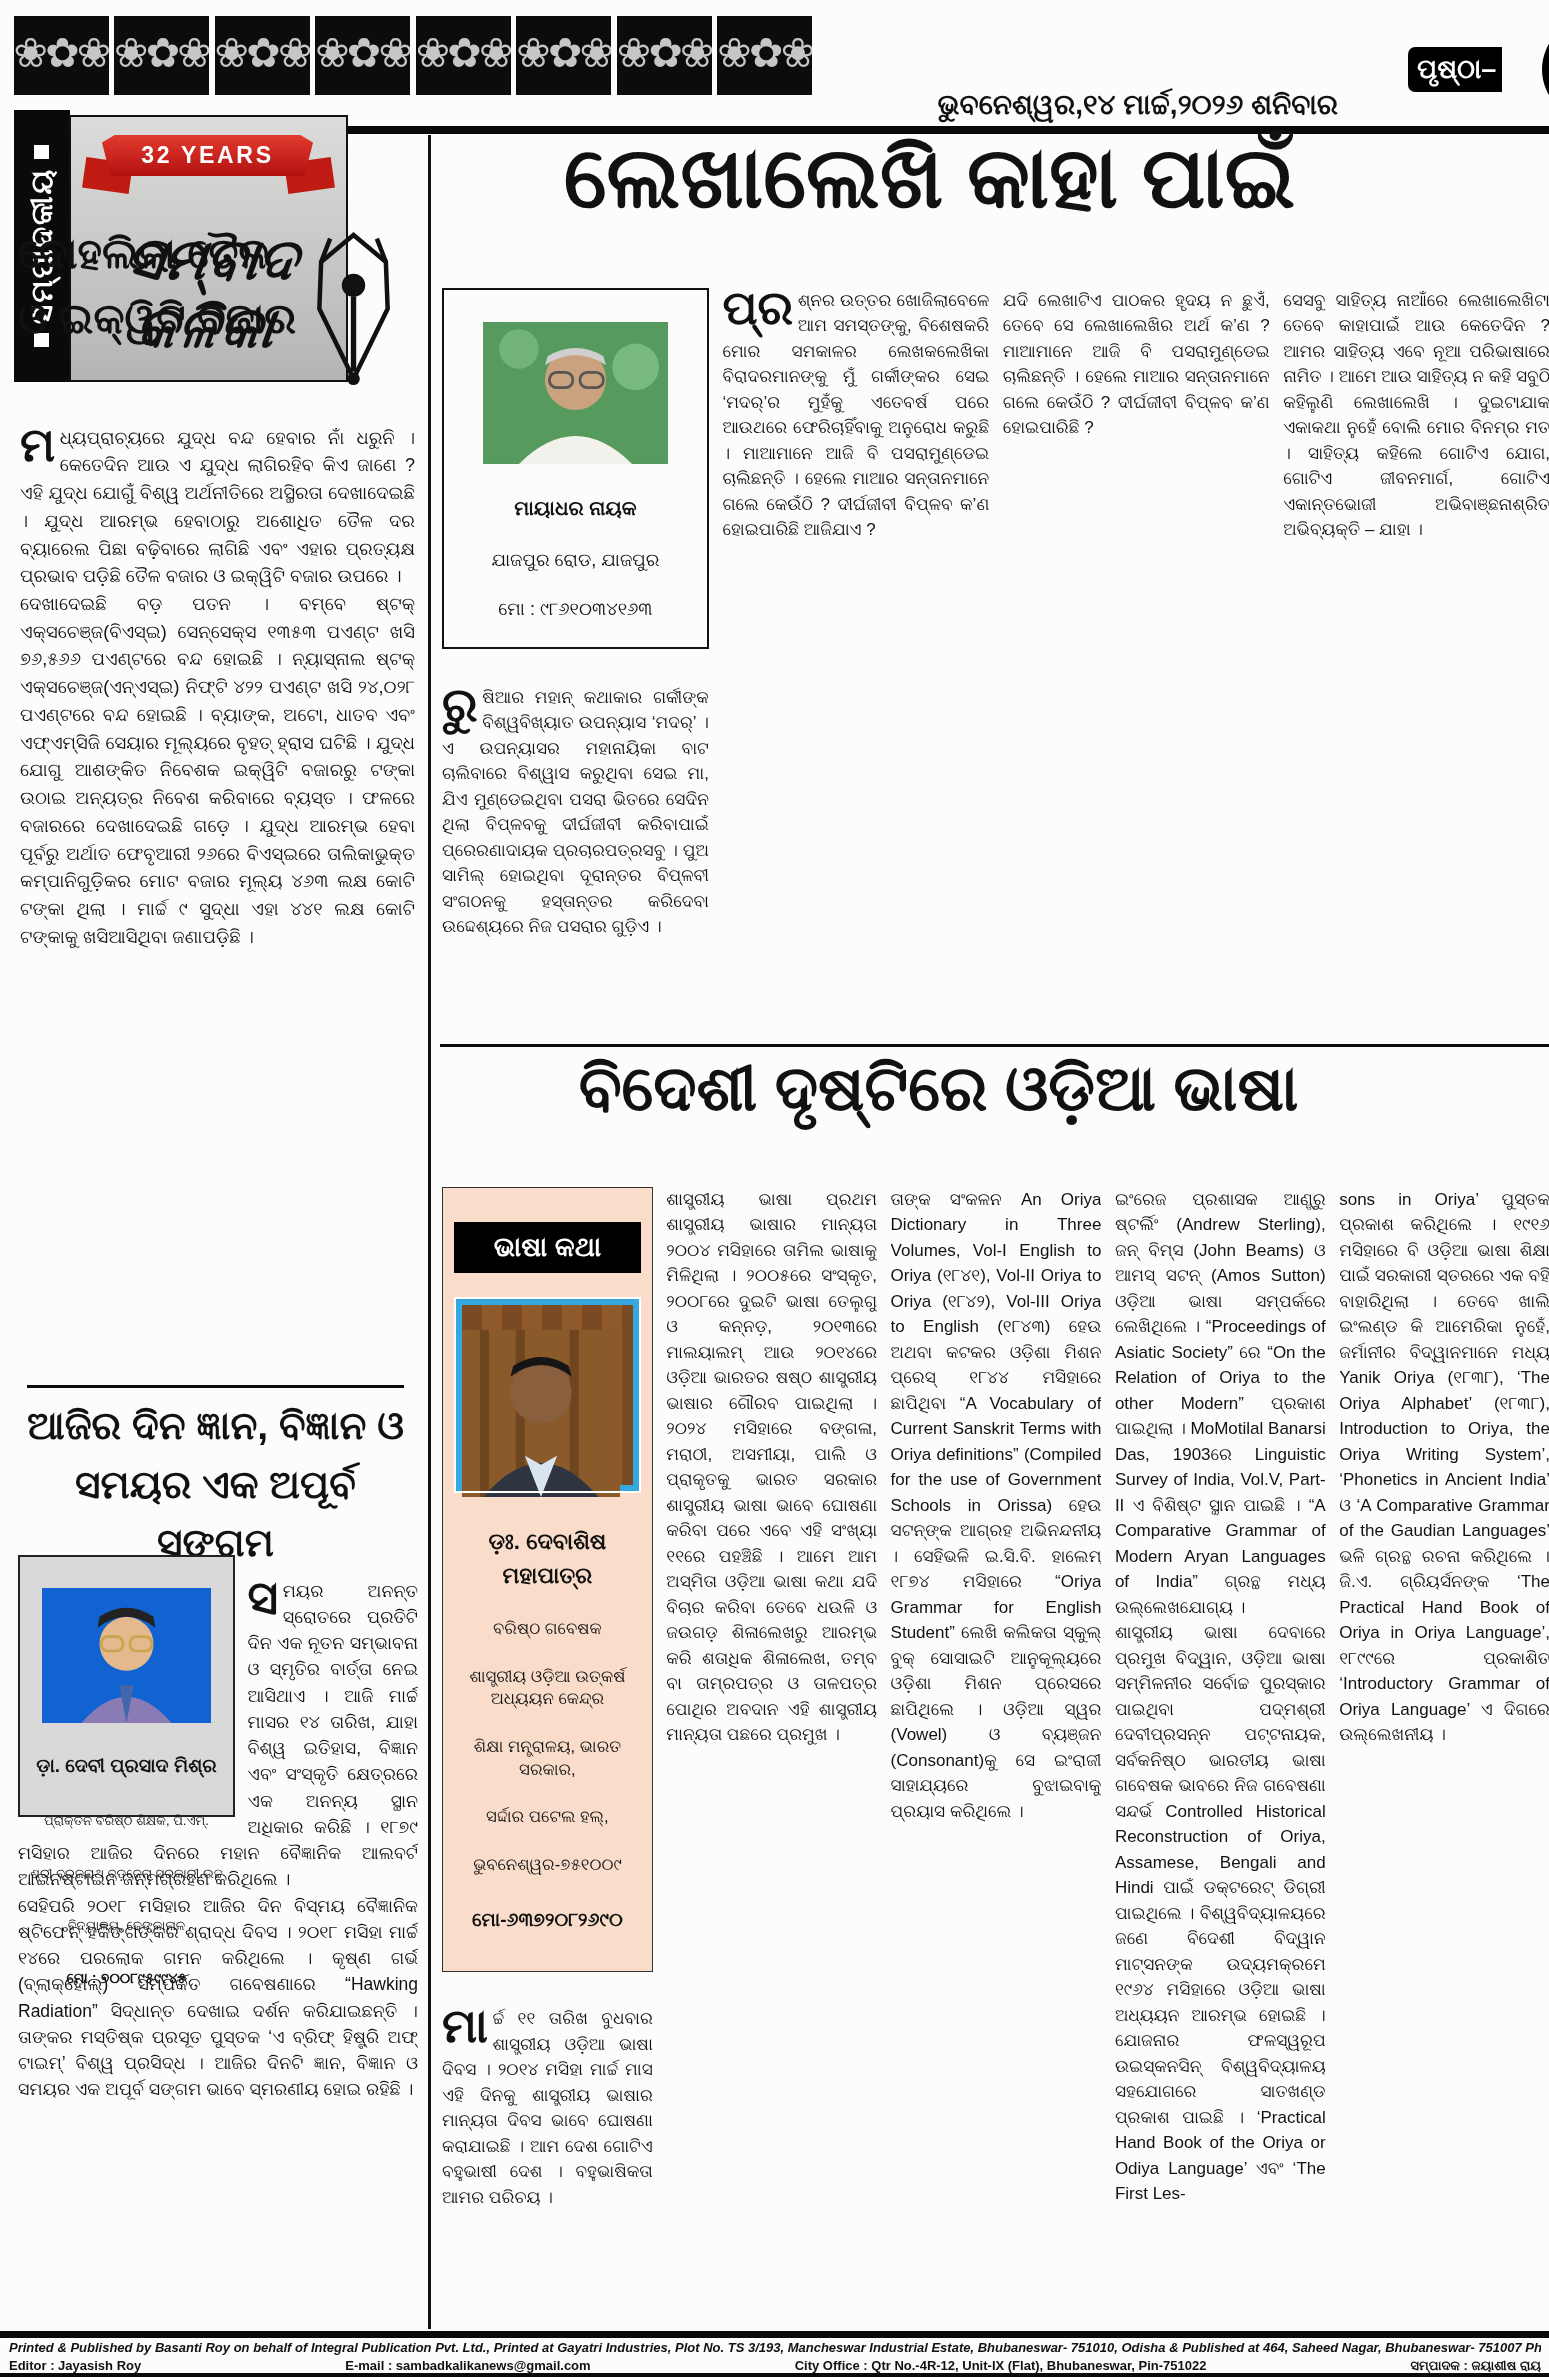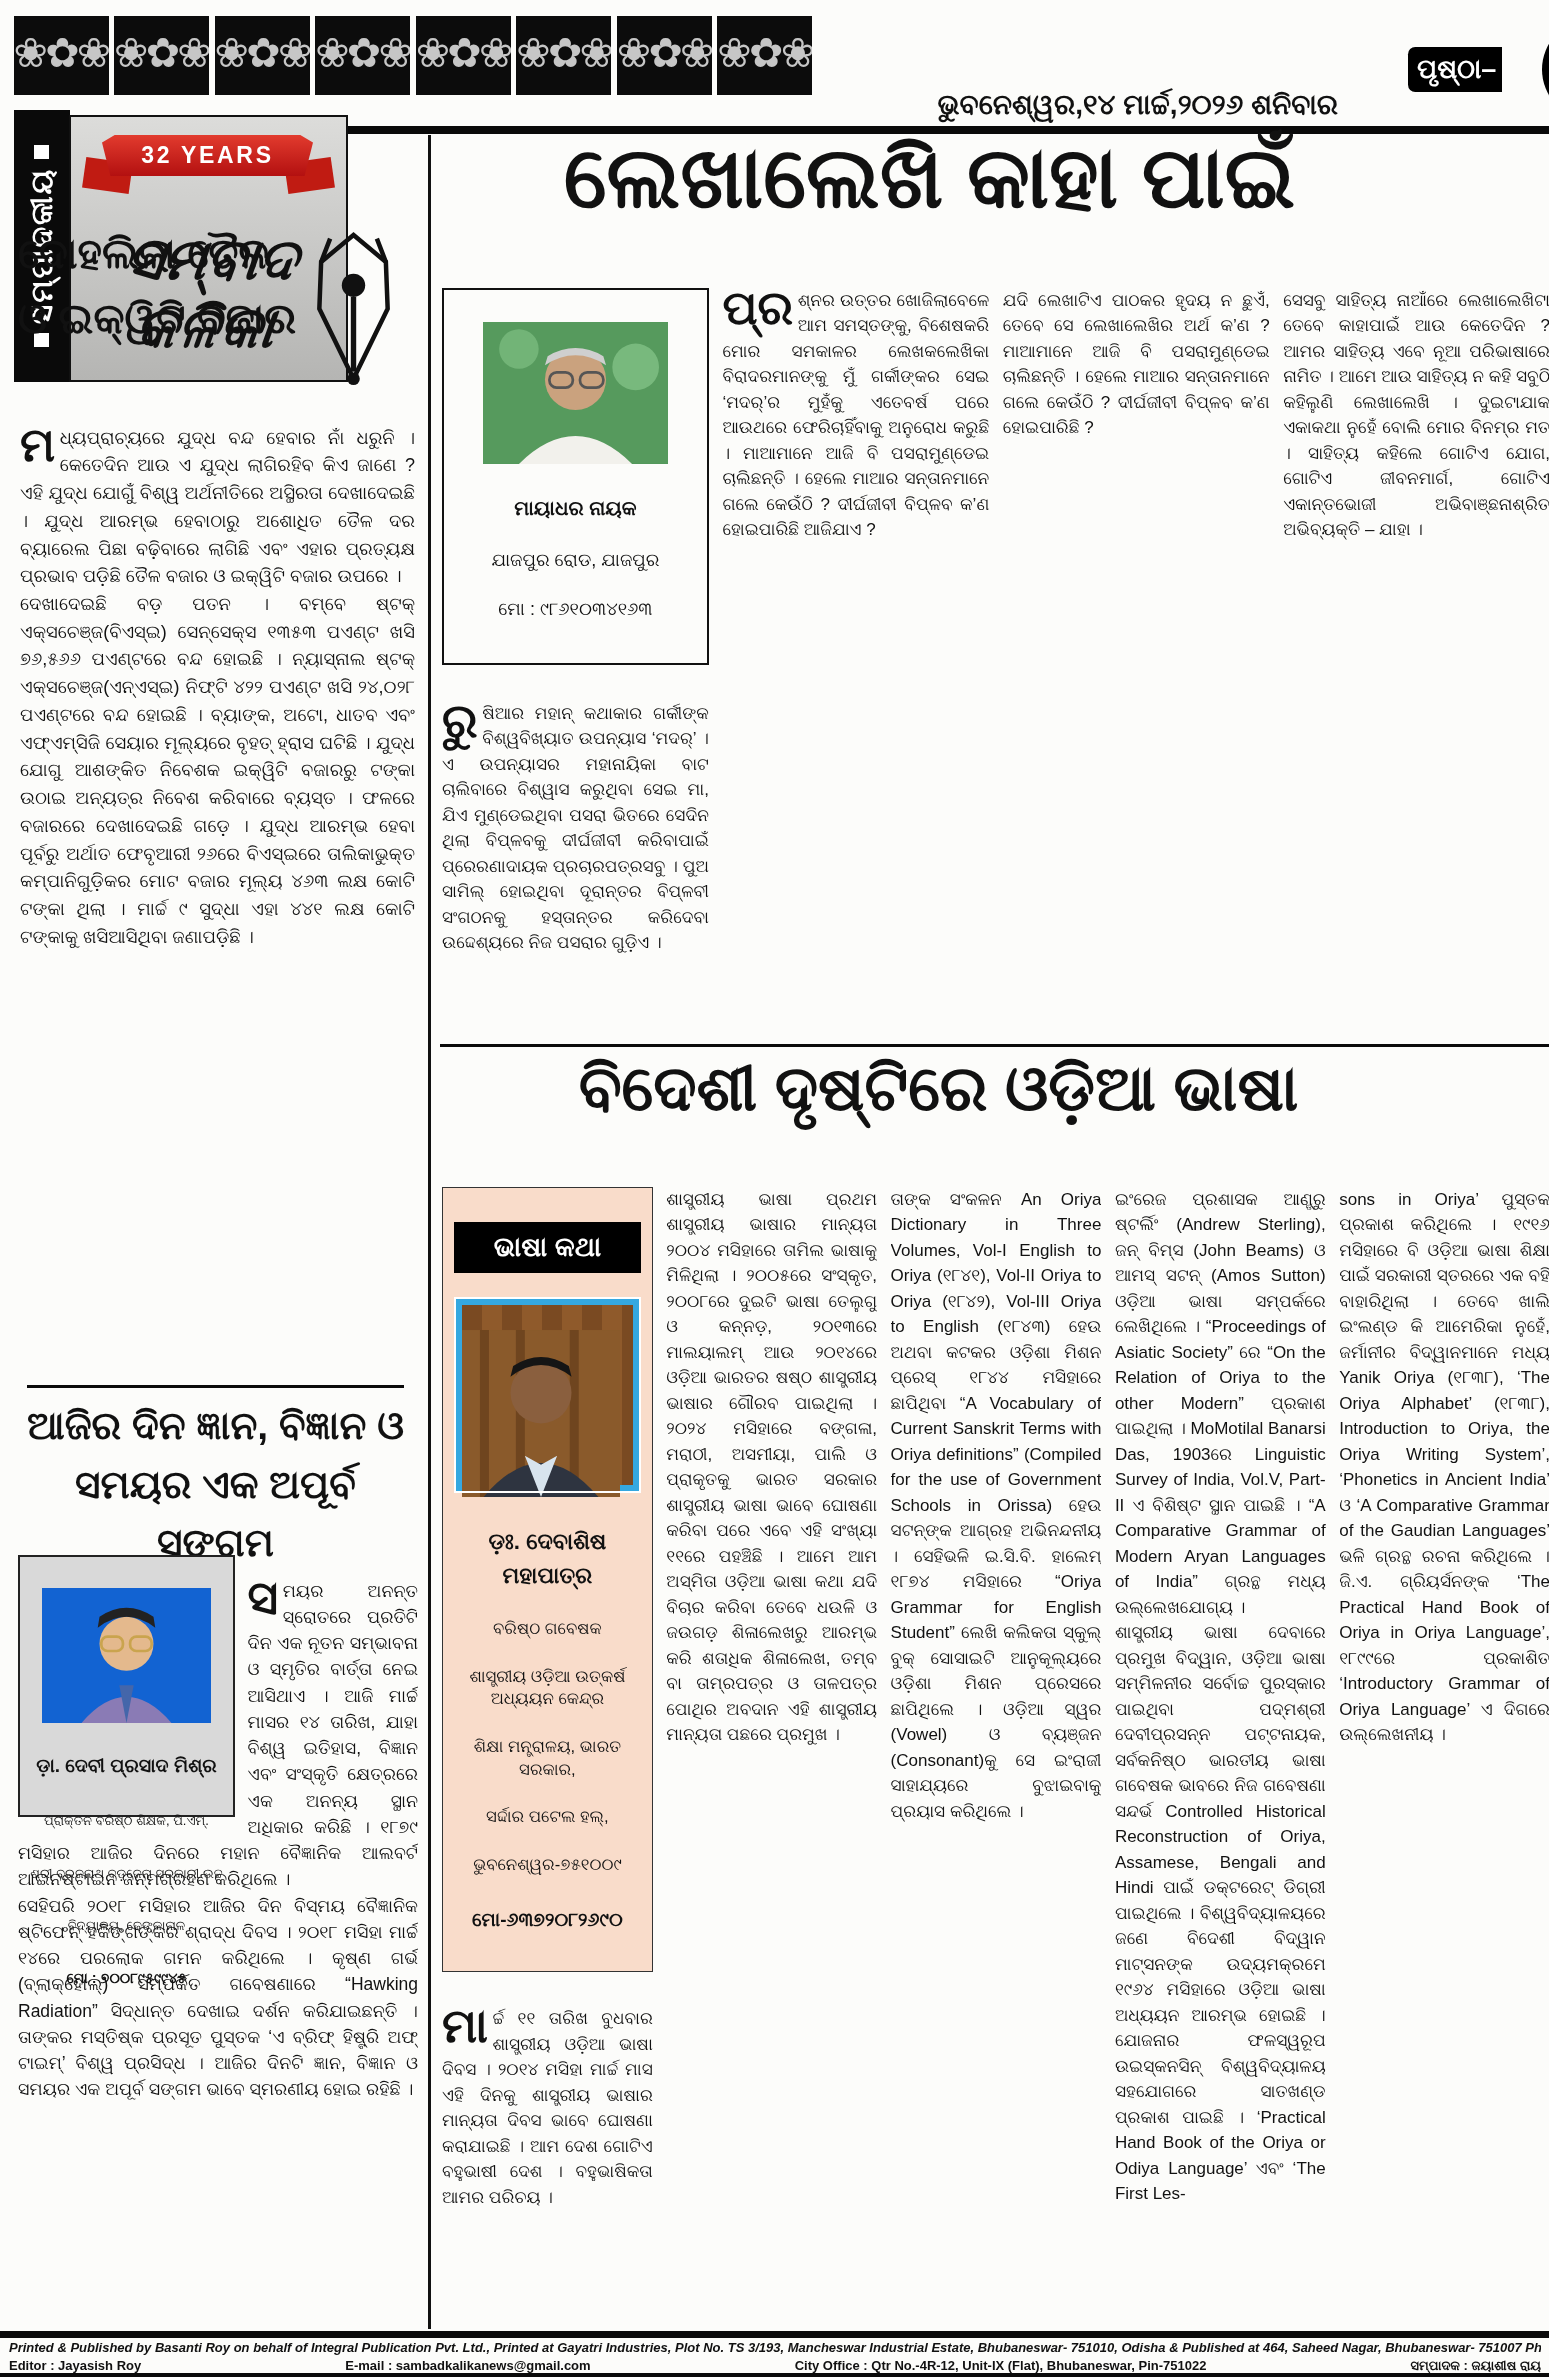--- a/index.html
+++ b/index.html
@@ -50,21 +50,21 @@
   .sci-photo .img{width:169px;height:135px;margin:5.4px auto 1.8px;display:block;background:#1263d2;}
   .cap-name{font-size:19px;font-weight:bold;}
   .cap-line{font-size:13px;line-height:1.25;}
   .cap-phone{font-size:14.4px;font-weight:bold;margin-top:1.8px;}
   .dropcap{float:left;font-size:47px;line-height:40px;font-weight:bold;padding-right:4.5px;}
   
   .main-head{left:440px;top:129px;width:979px;text-align:center;font-size:85px;font-weight:bold;}
   .cols{display:flex;gap:13.5px;overflow:hidden;}
   .main-cols{left:442px;top:262px;width:1108px;height:779px;}
   .col{flex:1;font-size:17px;line-height:1.5;overflow:hidden;}
-  .author-box{border:2.7px solid #111;box-sizing:border-box;margin-bottom:10.8px;text-align:center;padding-bottom:16px;}
+  .author-box{border:2.7px solid #111;box-sizing:border-box;margin-bottom:10.8px;text-align:center;padding-bottom:0;}
   .author-box .img{width:185px;height:142px;margin:7.2px auto 3.6px;display:block;
                    background:radial-gradient(circle at 30% 30%,#9fd29a,#3f8f4e 60%,#2e6e3c);}
   .auth-name{font-size:20px;font-weight:bold;}
   .auth-line{font-size:18px;line-height:1.3;}
   .h-divider{left:440px;top:1044px;width:1110px;height:2.7px;}
   
   .lang-head{left:440px;top:1052px;width:997px;text-align:center;font-size:63px;font-weight:bold;}
   .lang-cols{left:442px;top:1161px;width:1108px;height:1163px;}
   .tag-box{border:1.8px solid #333;background:#f9dcca;text-align:center;padding:9px 7.2px 10.8px;
            box-sizing:border-box;margin-bottom:9px;}

